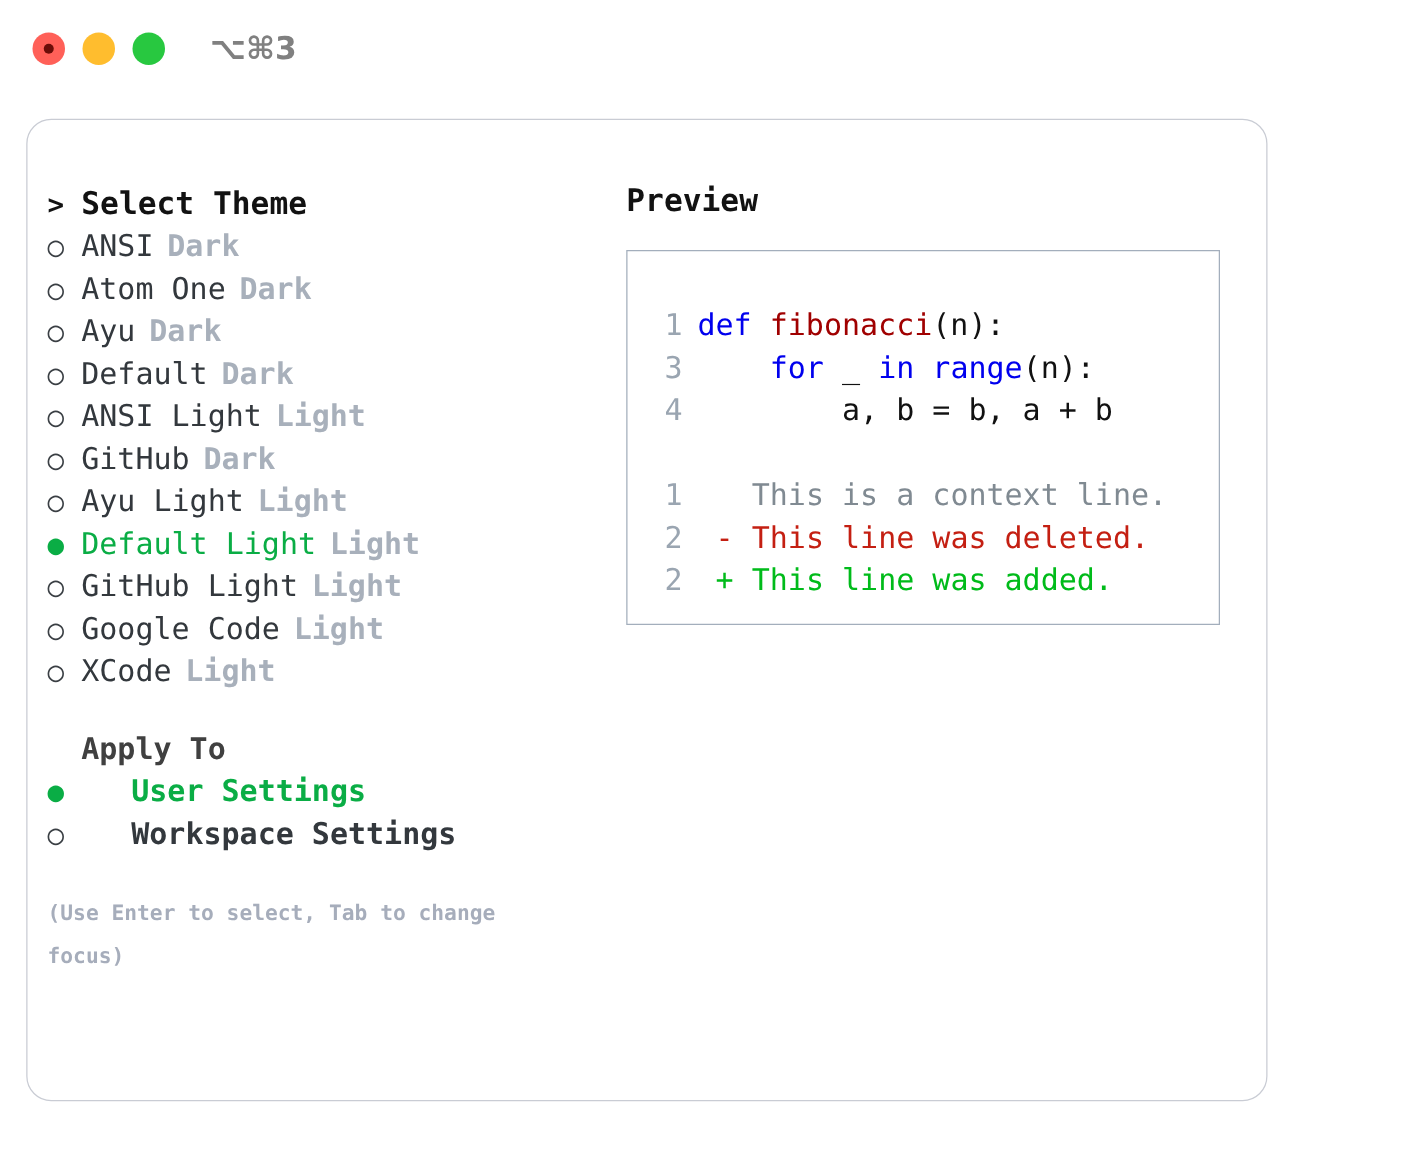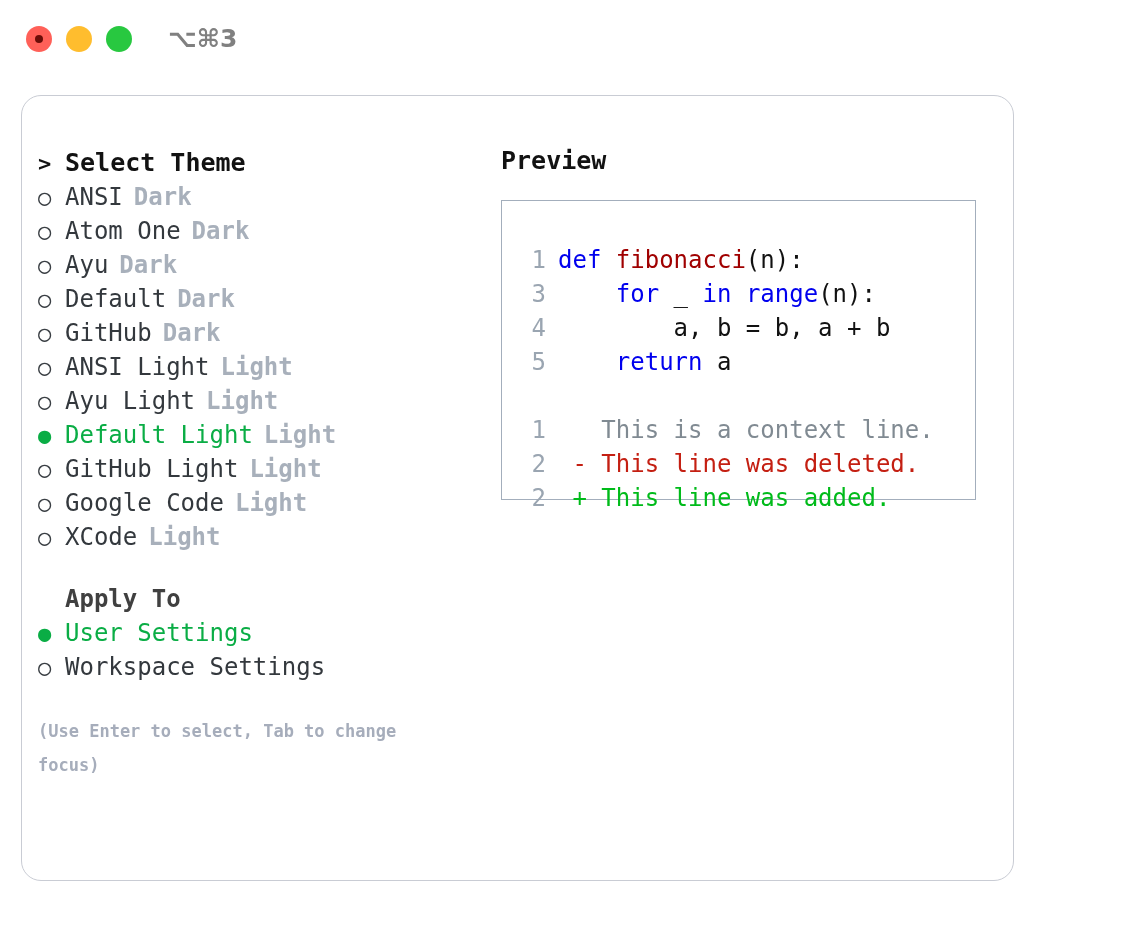--- a/index.html
+++ b/index.html
@@ -119,21 +119,21 @@
   .theme-row.selected .theme-name { color: #0aad45; }
 
   #apply-to-block { margin-top: 28px; }
   #apply-to-header {
     color: #404040;
     font-weight: bold;
     font-size: 24px;
     margin-top: 20px;
   }
   .apply-row .marker { color: #3a3f44; }
-  .apply-label { color: #33383d; font-weight: normal; }
+  .apply-label { color: #33383d; font-weight: bold; margin-left: 40px; }
   .apply-row.selected .marker { color: #0aad45; }
   .apply-row.selected .apply-label { color: #0aad45; }
 
   #hint-text {
     margin-top: 30px;
     width: 400px;
     font-size: 17px;
     line-height: 34px;
     color: #a6adbb;
     font-weight: bold;
@@ -201,22 +201,22 @@
 
       <div class="list-row" id="select-theme-header">
         <span class="marker">&gt;</span><span>Select Theme</span>
       </div>
 
       <div id="theme-items">
           <div class="list-row theme-row"><span class="marker">○</span><span class="theme-name">ANSI</span><span class="theme-kind">Dark</span></div>
           <div class="list-row theme-row"><span class="marker">○</span><span class="theme-name">Atom One</span><span class="theme-kind">Dark</span></div>
           <div class="list-row theme-row"><span class="marker">○</span><span class="theme-name">Ayu</span><span class="theme-kind">Dark</span></div>
           <div class="list-row theme-row"><span class="marker">○</span><span class="theme-name">Default</span><span class="theme-kind">Dark</span></div>
+          <div class="list-row theme-row"><span class="marker">○</span><span class="theme-name">ANSI Light</span><span class="theme-kind">Light</span></div>
           <div class="list-row theme-row"><span class="marker">○</span><span class="theme-name">GitHub</span><span class="theme-kind">Dark</span></div>
-          <div class="list-row theme-row"><span class="marker">○</span><span class="theme-name">ANSI Light</span><span class="theme-kind">Light</span></div>
           <div class="list-row theme-row"><span class="marker">○</span><span class="theme-name">Ayu Light</span><span class="theme-kind">Light</span></div>
           <div class="list-row theme-row selected"><span class="marker">●</span><span class="theme-name">Default Light</span><span class="theme-kind">Light</span></div>
           <div class="list-row theme-row"><span class="marker">○</span><span class="theme-name">GitHub Light</span><span class="theme-kind">Light</span></div>
           <div class="list-row theme-row"><span class="marker">○</span><span class="theme-name">Google Code</span><span class="theme-kind">Light</span></div>
           <div class="list-row theme-row"><span class="marker">○</span><span class="theme-name">XCode</span><span class="theme-kind">Light</span></div>
         </div>
 
       <div id="apply-to-block">
         <div class="list-row" id="apply-to-header-row">
           <span class="marker marker-empty">○</span><span id="apply-to-header">Apply To</span>
@@ -230,21 +230,20 @@
       <div id="hint-text">(Use Enter to select, Tab to change focus)</div>
     </div>
 
     <div id="preview-column">
       <div id="preview-title">Preview</div>
       <div id="preview-box">
         <div id="code-area">
             <div class="code-line"><span class="ln">1</span><span class="kw">def </span><span class="fn">fibonacci</span><span class="plain">(n):</span></div>
             <div class="code-line"><span class="ln">3</span><span class="plain">    </span><span class="kw">for</span><span class="plain"> _ </span><span class="kw">in</span><span class="plain"> </span><span class="kw">range</span><span class="plain">(n):</span></div>
             <div class="code-line"><span class="ln">4</span><span class="plain">        a, b = b, a + b</span></div>
-            <div class="code-line"><span class="ln">5</span><span class="plain">    </span><span class="kw">return</span><span class="plain"> a</span></div>
             <div class="blank-line"></div>
             <div class="code-line"><span class="ln">1</span><span class="ctx">   </span><span class="ctx">This is a context line.</span></div>
             <div class="code-line"><span class="ln">2</span><span class="del"> - </span><span class="del">This line was deleted.</span></div>
             <div class="code-line"><span class="ln">2</span><span class="add"> + </span><span class="add">This line was added.</span></div>
           </div>
       </div>
     </div>
 
   </div>
 </div>

